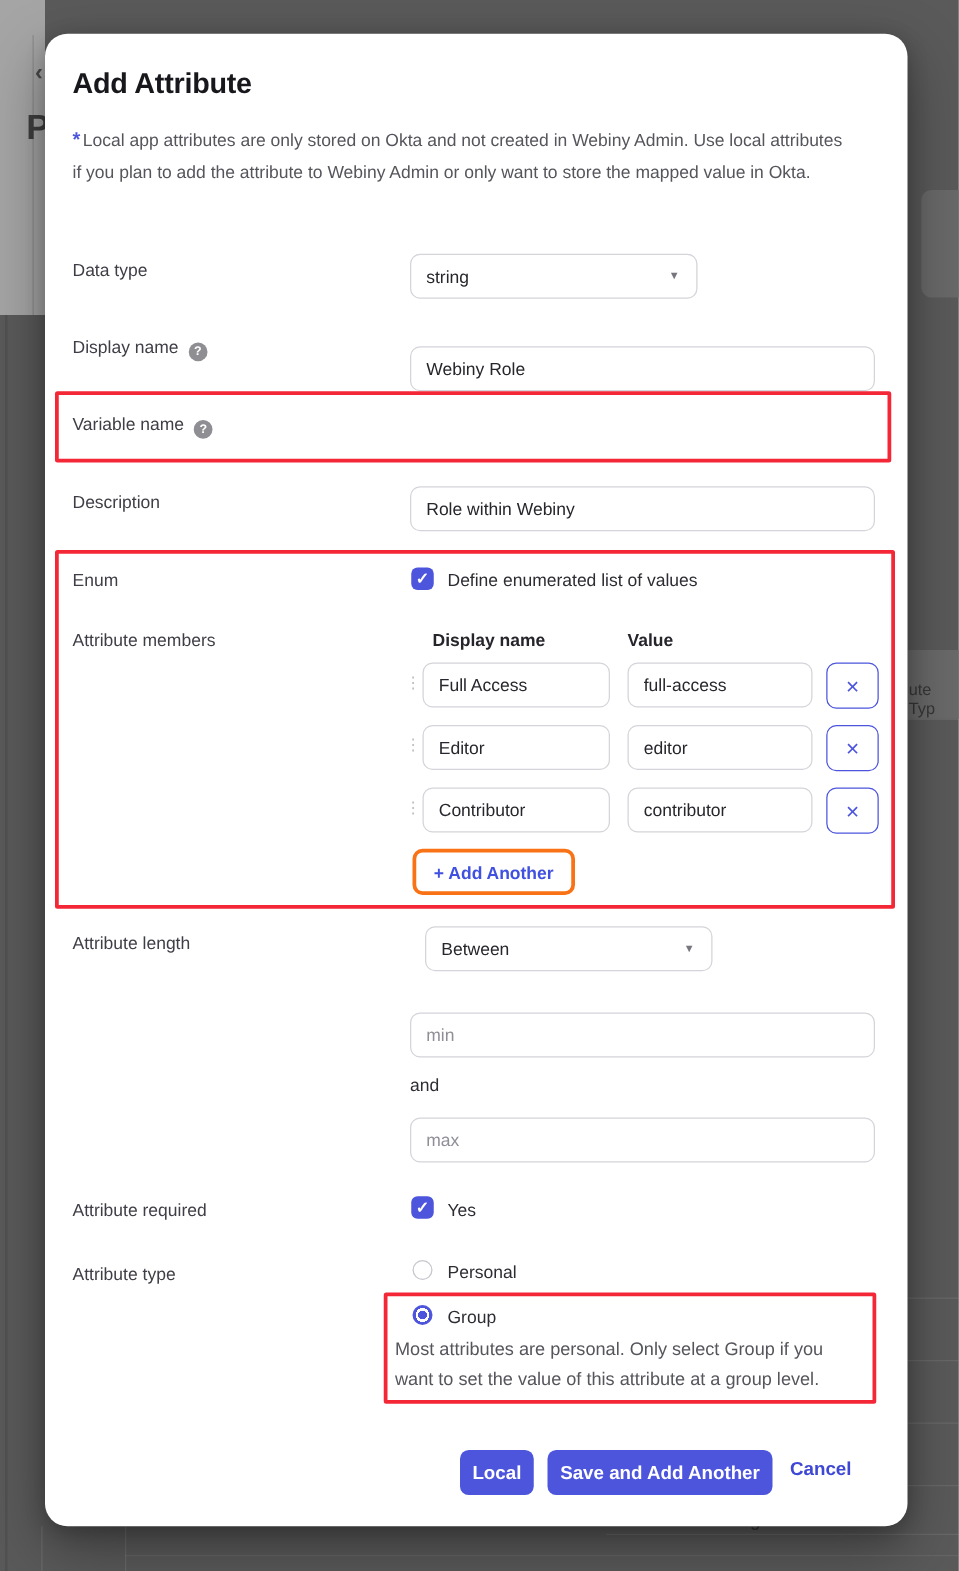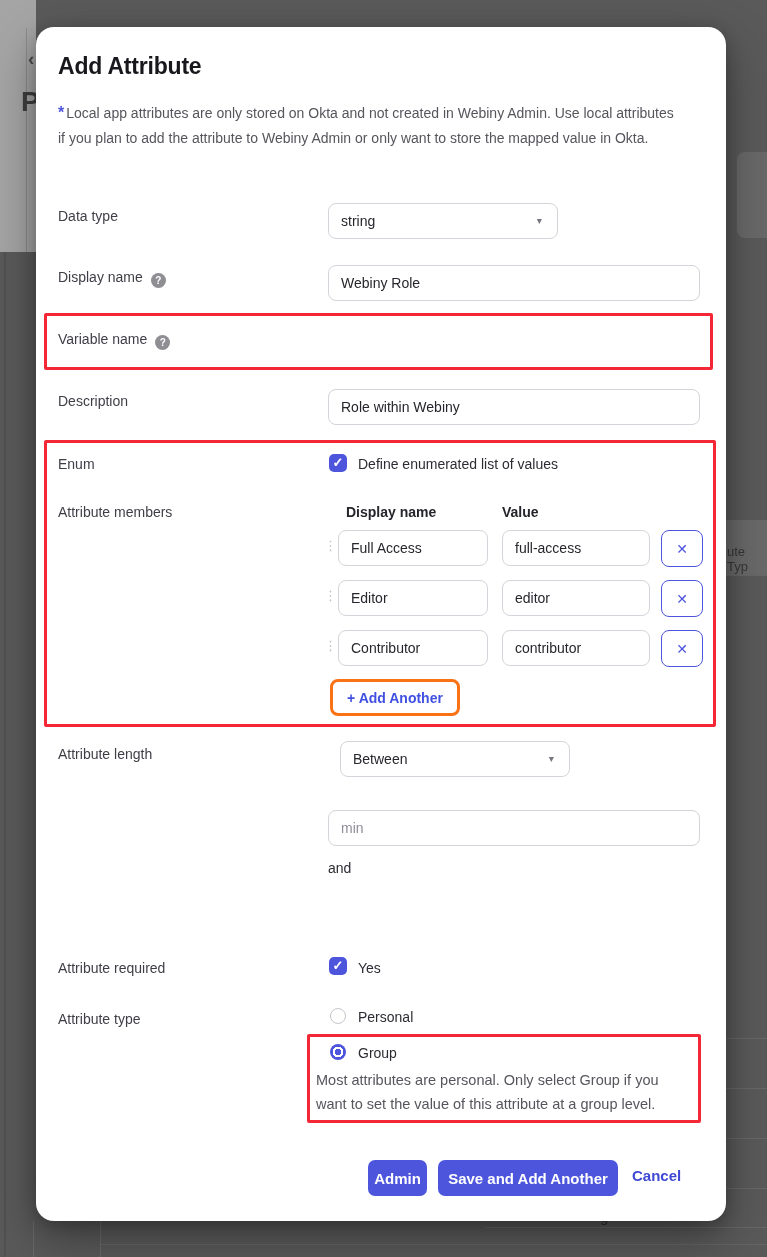--- a/index.html
+++ b/index.html
@@ -125,21 +125,21 @@
 
   <p class="abs modal-note"><span class="note-asterisk">*</span><span>Local app attributes are only stored on Okta and not created in Webiny Admin. Use local attributes if you plan to add the attribute to Webiny Admin or only want to store the mapped value in Okta.</span></p>
 
   <label class="abs lbl" style="left:22px; top:181px;">Data type</label>
   <div class="abs sel" style="left:292px; top:176px;">
     <span>string</span>
     <span class="sel-caret"></span>
   </div>
 
   <label class="abs lbl" style="left:22px; top:242px;"><span>Display name</span><span class="help-icon"></span></label>
-  <input class="abs inp" style="left: 292px; top: 238px; width: 372px;" value="Webiny Role">
+  <input class="abs inp" style="left: 292px; top: 250px; width: 372px;" value="Webiny Role">
 
   <label class="abs lbl" style="left:22px; top:304px;"><span>Variable name</span><span class="help-icon"></span></label>
 
   <label class="abs lbl" style="left:22px; top:366px;">Description</label>
   <input class="abs inp" style="left: 292px; top: 362px; width: 372px;" value="Role within Webiny">
 
   <label class="abs lbl" style="left:22px; top:429px;">Enum</label>
   <div class="abs checkbox" style="left:293px; top:427px;"></div>
   <span class="abs lbl" style="left:322px; top:429px; color:#2c2c33;">Define enumerated list of values</span>
 
@@ -164,32 +164,33 @@
 
   <button class="abs add-btn" style="left:294px; top:652px;">+ Add Another</button>
 
   <label class="abs lbl" style="left:22px; top:719px;">Attribute length</label>
   <div class="abs sel" style="left:292px; top:714px;margin-left:12px;">
     <span>Between</span>
     <span class="sel-caret"></span>
   </div>
   <input class="abs inp" style="left: 292px; top: 783px; width: 372px;" placeholder="min">
   <span class="abs lbl" style="left:292px; top:833px; color:#2c2c33;">and</span>
+  <input class="abs inp" style="left: 292px; top: 867px; width: 372px;" placeholder="max">
 
   <label class="abs lbl" style="left:22px; top:933px;">Attribute required</label>
   <div class="abs checkbox" style="left:293px; top:930px;"></div>
   <span class="abs lbl" style="left:322px; top:933px; color:#2c2c33;">Yes</span>
 
   <label class="abs lbl" style="left:22px; top:984px;">Attribute type</label>
   <div class="abs radio radio-off" style="left:294px; top:981px;"></div>
   <span class="abs lbl" style="left:322px; top:982px; color:#2c2c33;">Personal</span>
   <div class="abs radio radio-on" style="left:294px; top:1017px;"></div>
   <span class="abs lbl" style="left:322px; top:1018px; color:#2c2c33;">Group</span>
   <p class="abs helper-text" style="left:280px; top:1041px;">Most attributes are personal. Only select Group if you want to set the value of this attribute at a group level.</p>
 
-  <button class="abs btn" style="left:332px; top:1133px; width:59px;">Admin</button>
+  <button class="abs btn" style="left:332px; top:1133px; width:59px;">Local</button>
   <button class="abs btn" style="left:402px; top:1133px; width:180px;">Save and Add Another</button>
   <button class="abs link-btn" style="left:596px; top:1140px;">Cancel</button>
 
   <div class="abs redbox" style="left:8px; top:286px; width:669px; height:57px;"></div>
   <div class="abs redbox" style="left:8px; top:413px; width:672px; height:287px;"></div>
   <div class="abs redbox" style="left:271px; top:1007px; width:394px; height:89px;"></div>
 </div>
 
 </body></html>

